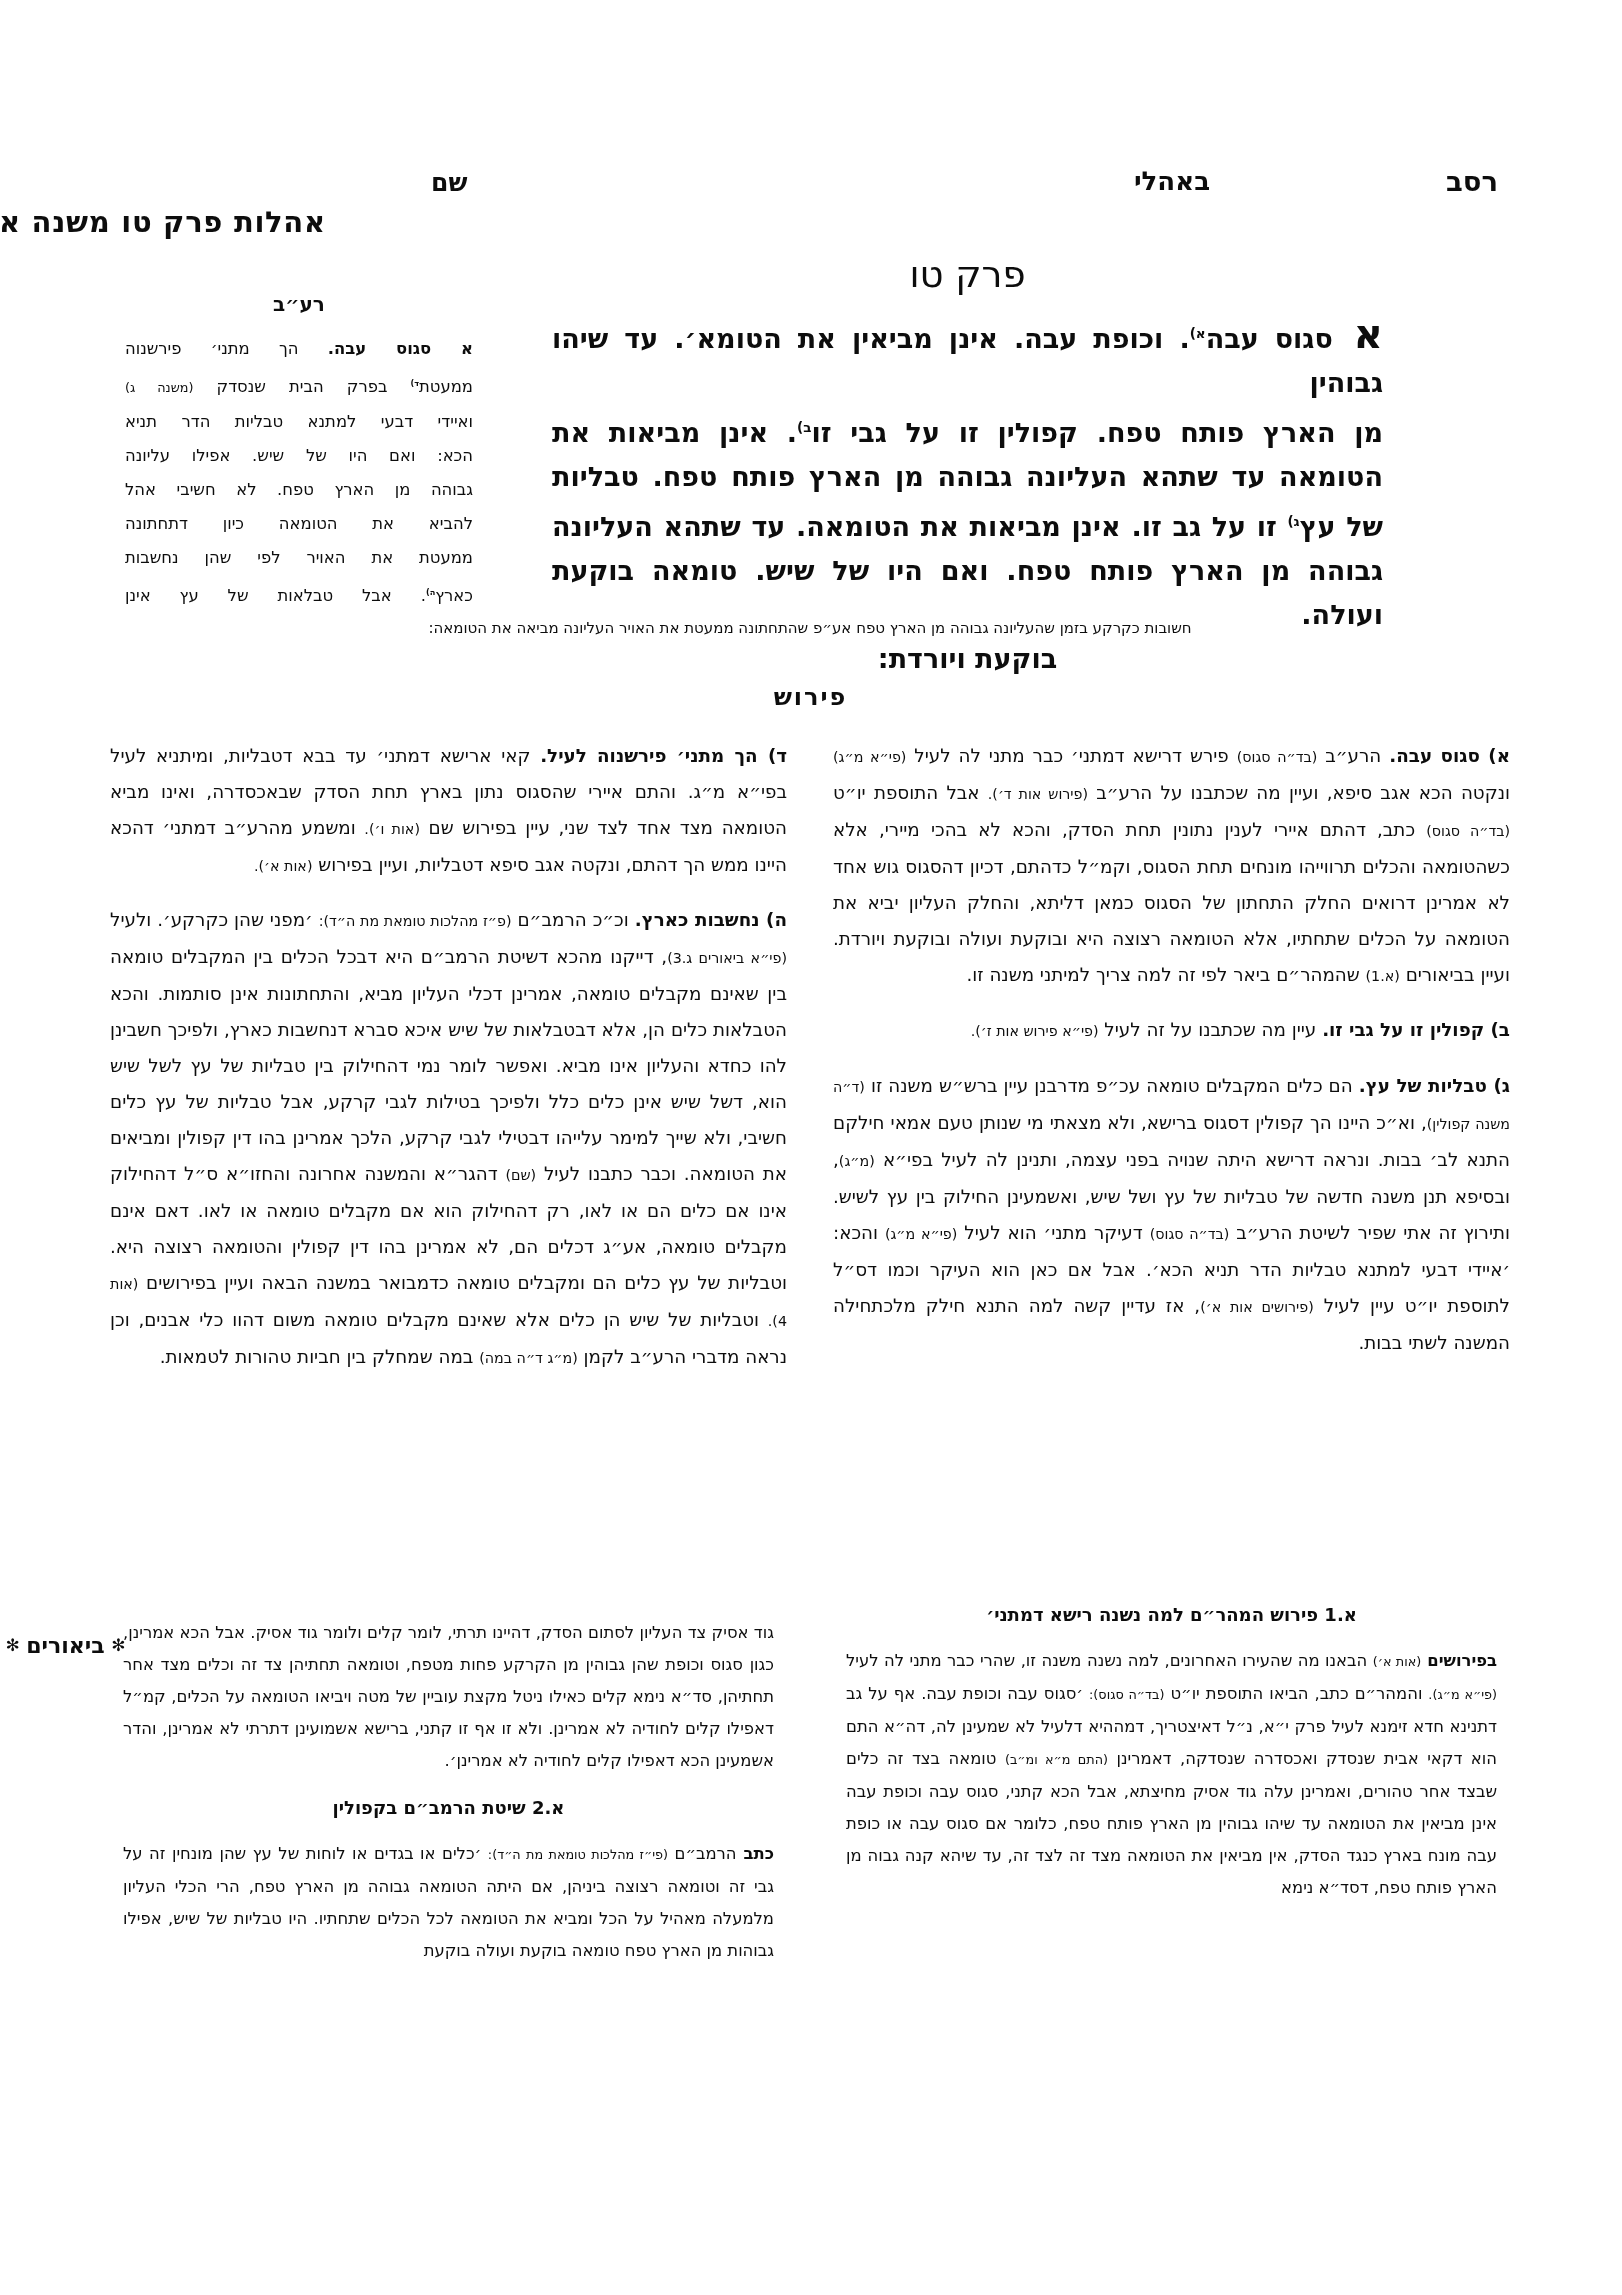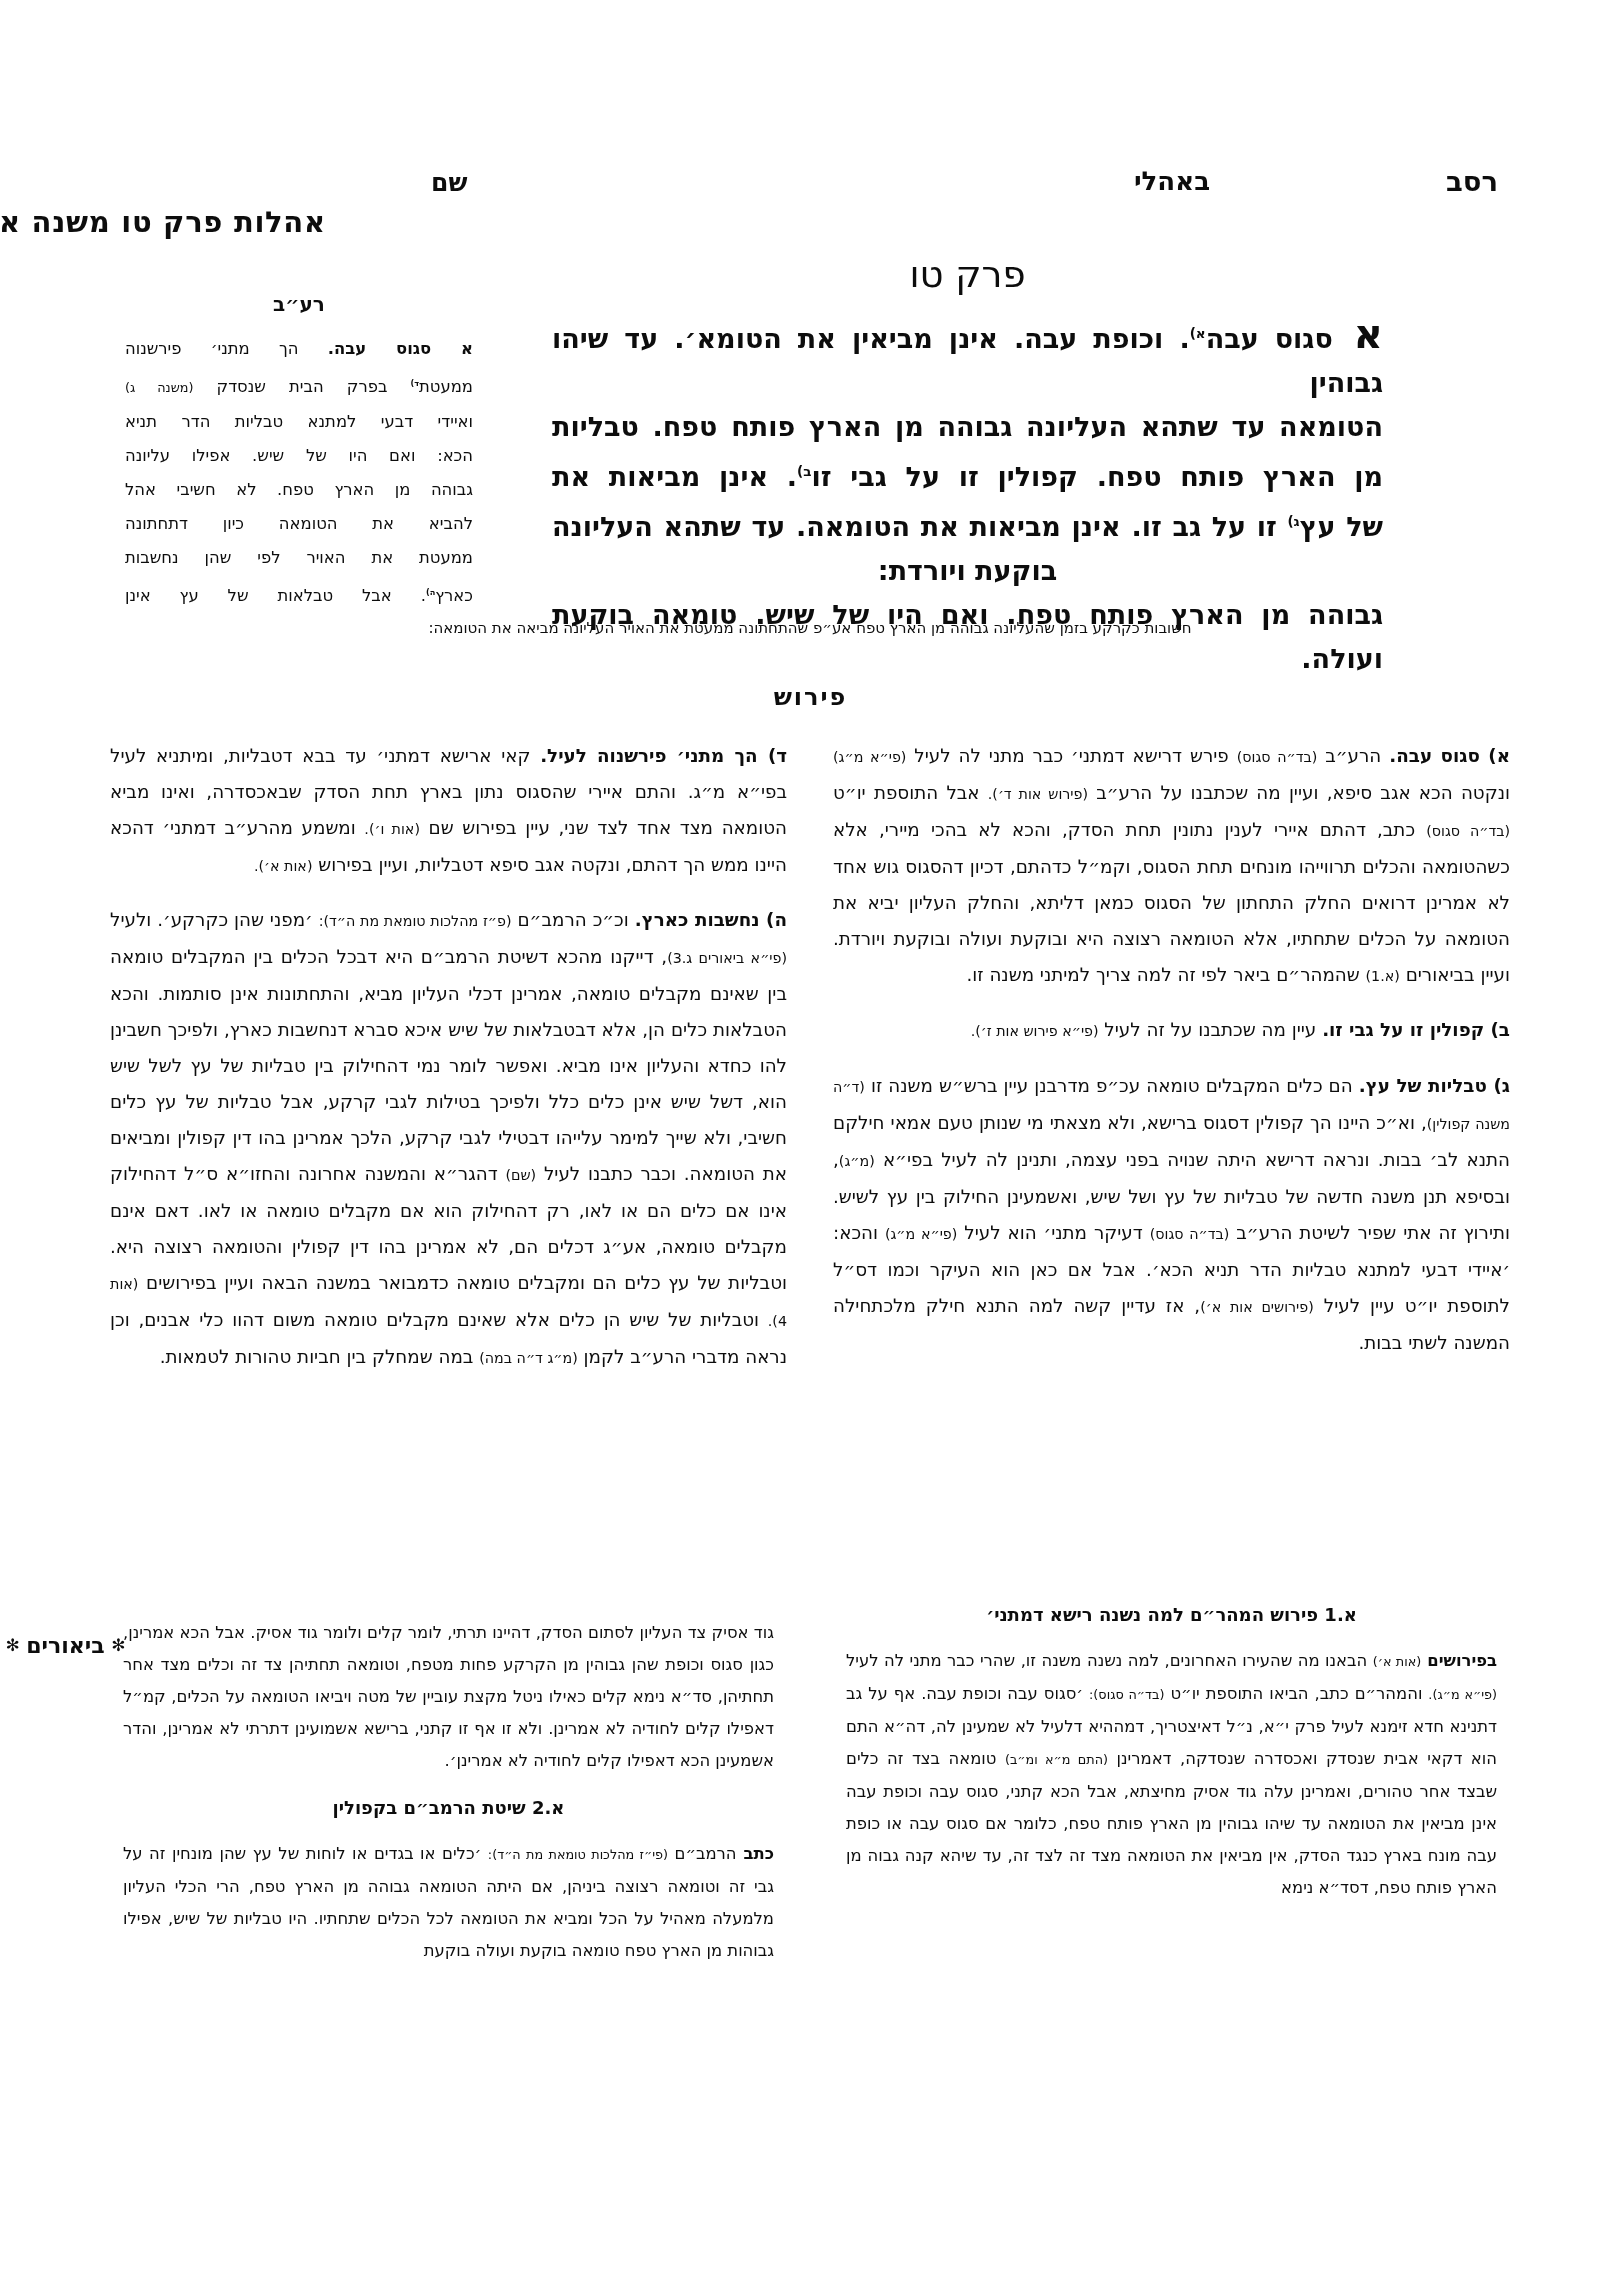--- a/index.html
+++ b/index.html
@@ -57,25 +57,25 @@
     <span class="hdr-pagenum">רסב</span>
     <span class="hdr-book">באהלי</span>
     <span class="hdr-center">אהלות פרק טו משנה א</span>
     <span class="hdr-side">שם</span>
   </div>
 
   <div class="chapter-title">פרק טו</div>
 
   <div class="mishnah">
     <div class="mish-line"><span class="init">א </span><span>סגוס עבה</span><span class="sup">א)</span><span>. וכופת עבה. אינן מביאין את הטומא׳. עד שיהו גבוהין</span></div>
+    <div class="mish-line"><span>מן הארץ פותח טפח. קפולין זו על גבי זו</span><span class="sup">ב)</span><span>. אינן מביאות את</span></div>
     <div class="mish-line"><span>הטומאה עד שתהא העליונה גבוהה מן הארץ פותח טפח. טבליות</span></div>
-    <div class="mish-line"><span>מן הארץ פותח טפח. קפולין זו על גבי זו</span><span class="sup">ב)</span><span>. אינן מביאות את</span></div>
     <div class="mish-line"><span>של עץ</span><span class="sup">ג)</span><span> זו על גב זו. אינן מביאות את הטומאה. עד שתהא העליונה</span></div>
+    <div class="mish-line"><span>גבוהה מן הארץ פותח טפח. ואם היו של שיש. טומאה בוקעת ועולה.</span></div>
     <div class="mish-line center"><span>בוקעת ויורדת:</span></div>
-    <div class="mish-line"><span>גבוהה מן הארץ פותח טפח. ואם היו של שיש. טומאה בוקעת ועולה.</span></div>
   </div>
 
   <div class="margin-note">
     <div class="margin-head">רע״ב</div>
     <div class="margin-line"><span class="b">א סגוס עבה.</span><span> הך מתני׳ פירשנוה</span></div>
     <div class="margin-line"><span>ממעטת</span><span class="sup">ד)</span><span> בפרק הבית שנסדק </span><span class="sm">(משנה ג)</span></div>
     <div class="margin-line"><span>ואיידי דבעי למתנא טבליות הדר תניא</span></div>
     <div class="margin-line"><span>הכא: ואם היו של שיש. אפילו עליונה</span></div>
     <div class="margin-line"><span>גבוהה מן הארץ טפח. לא חשיבי אהל</span></div>
     <div class="margin-line"><span>להביא את הטומאה כיון דתחתונה</span></div>

